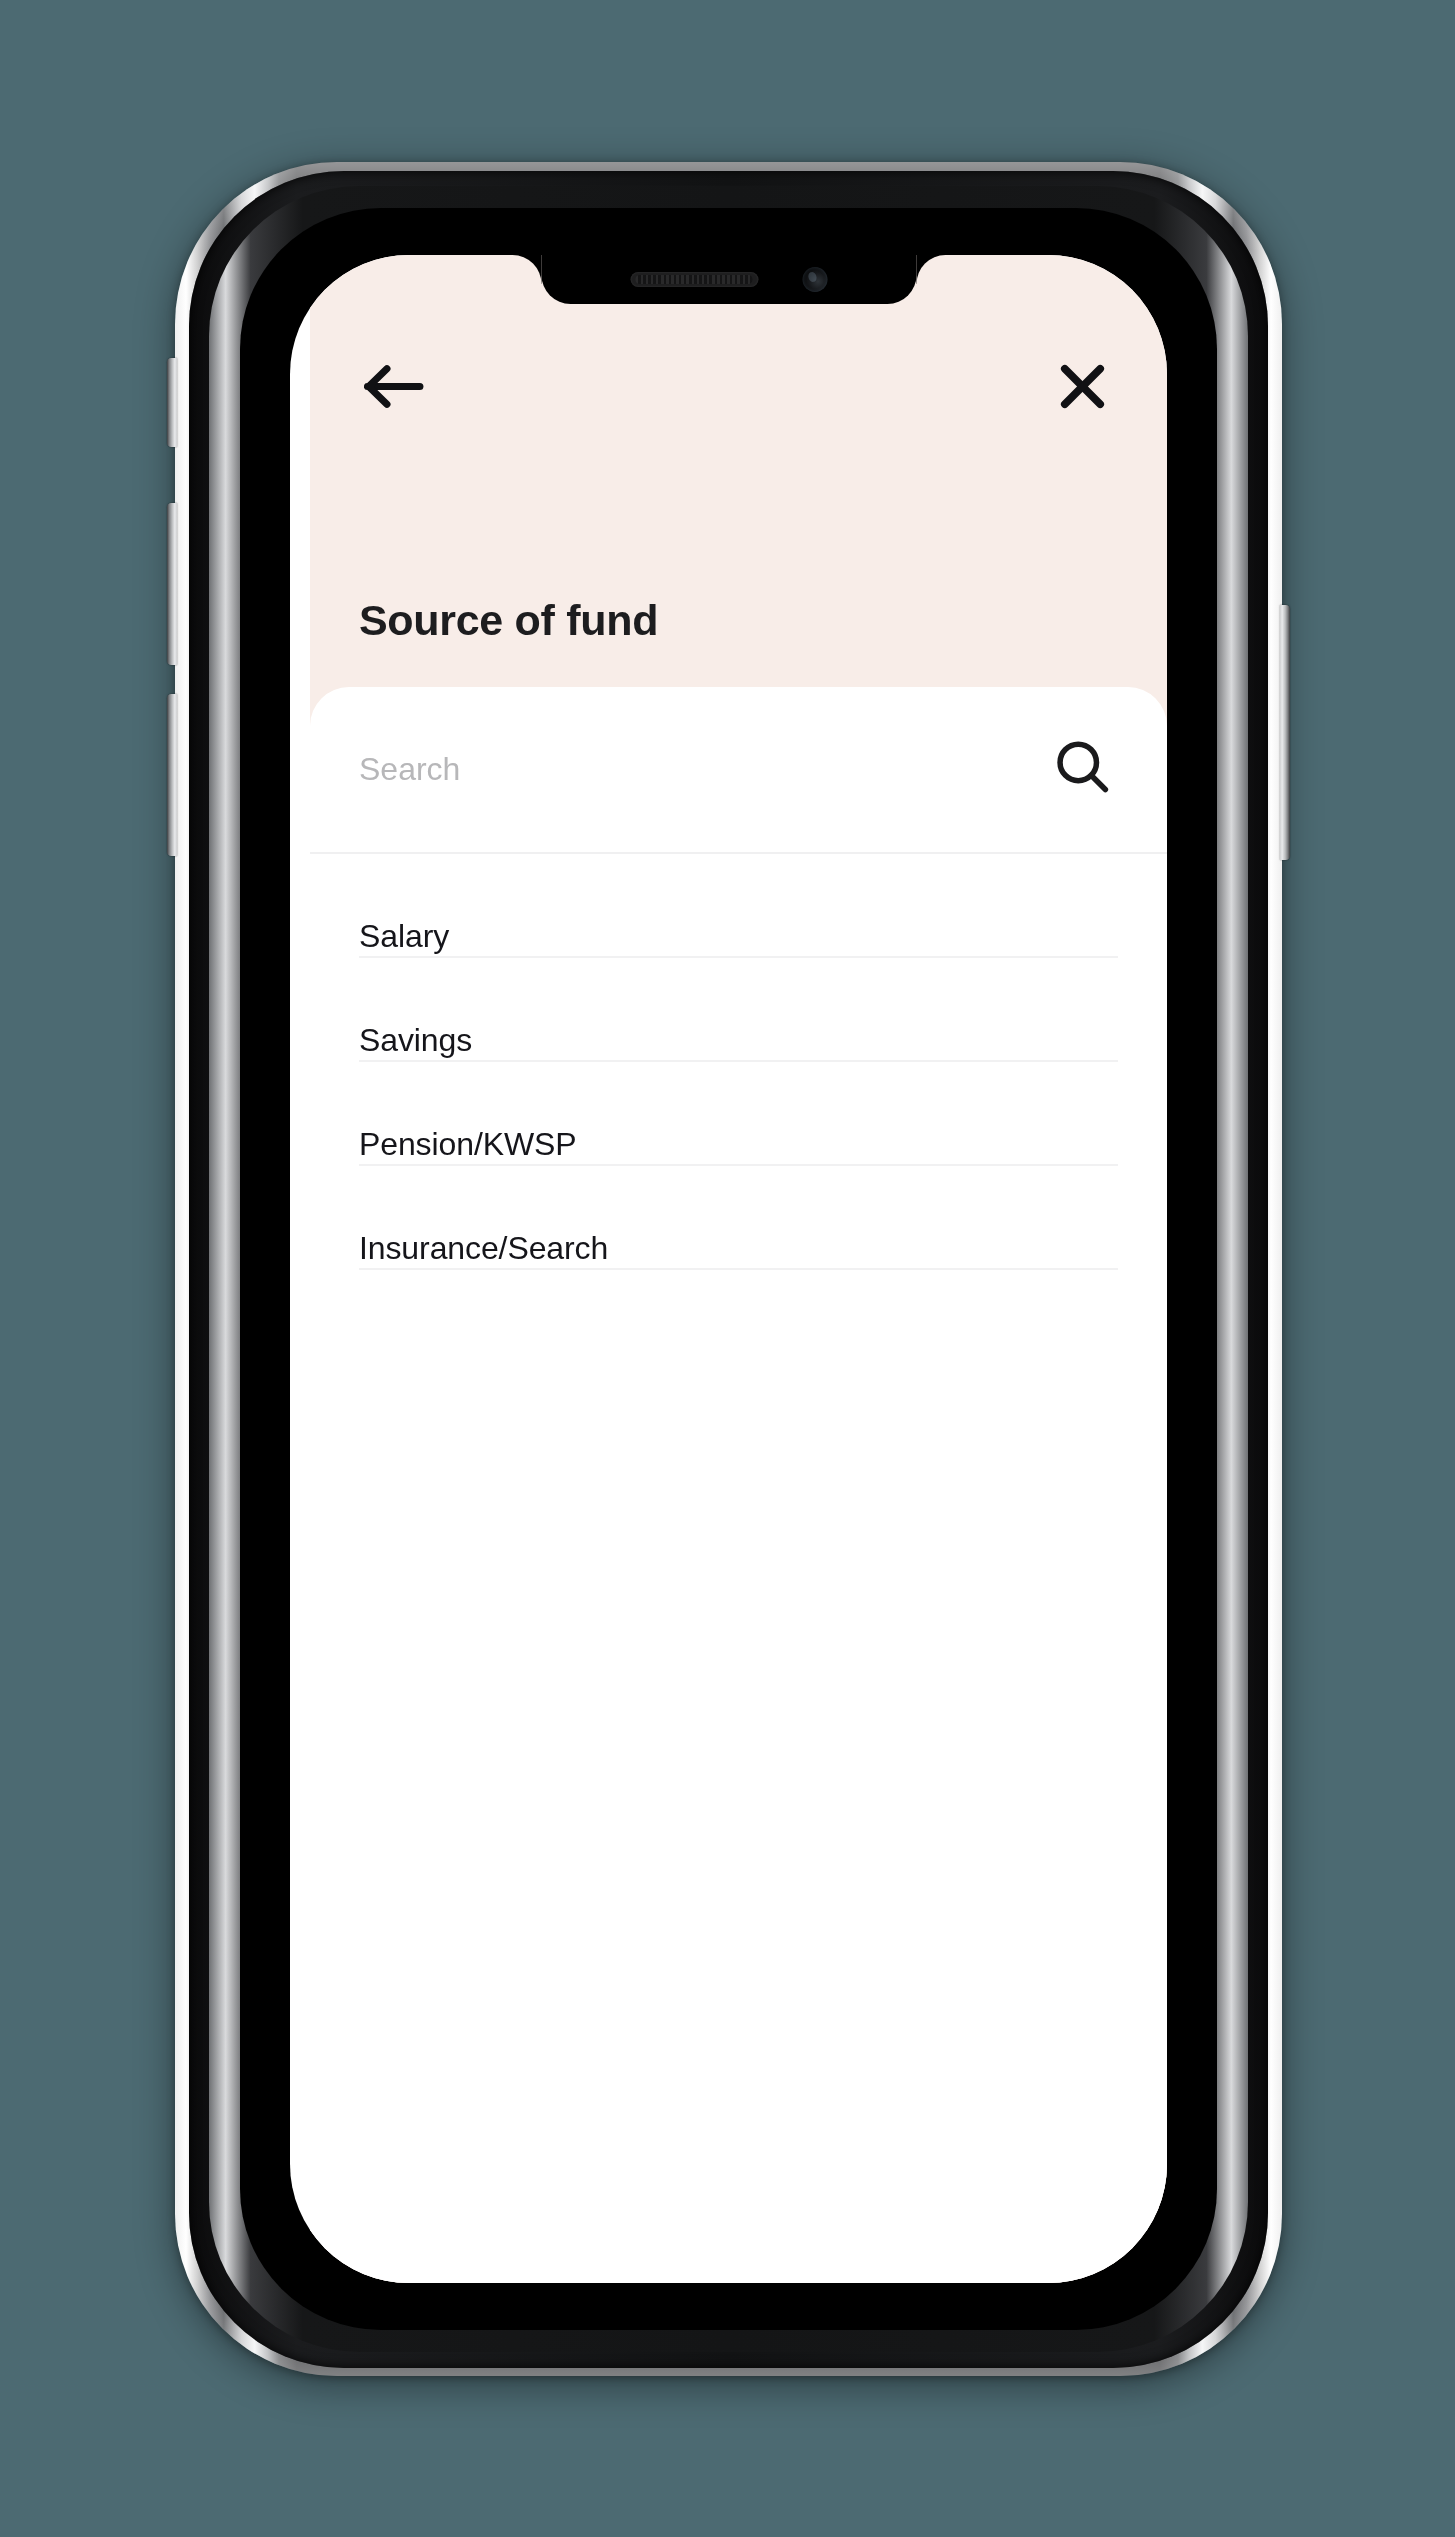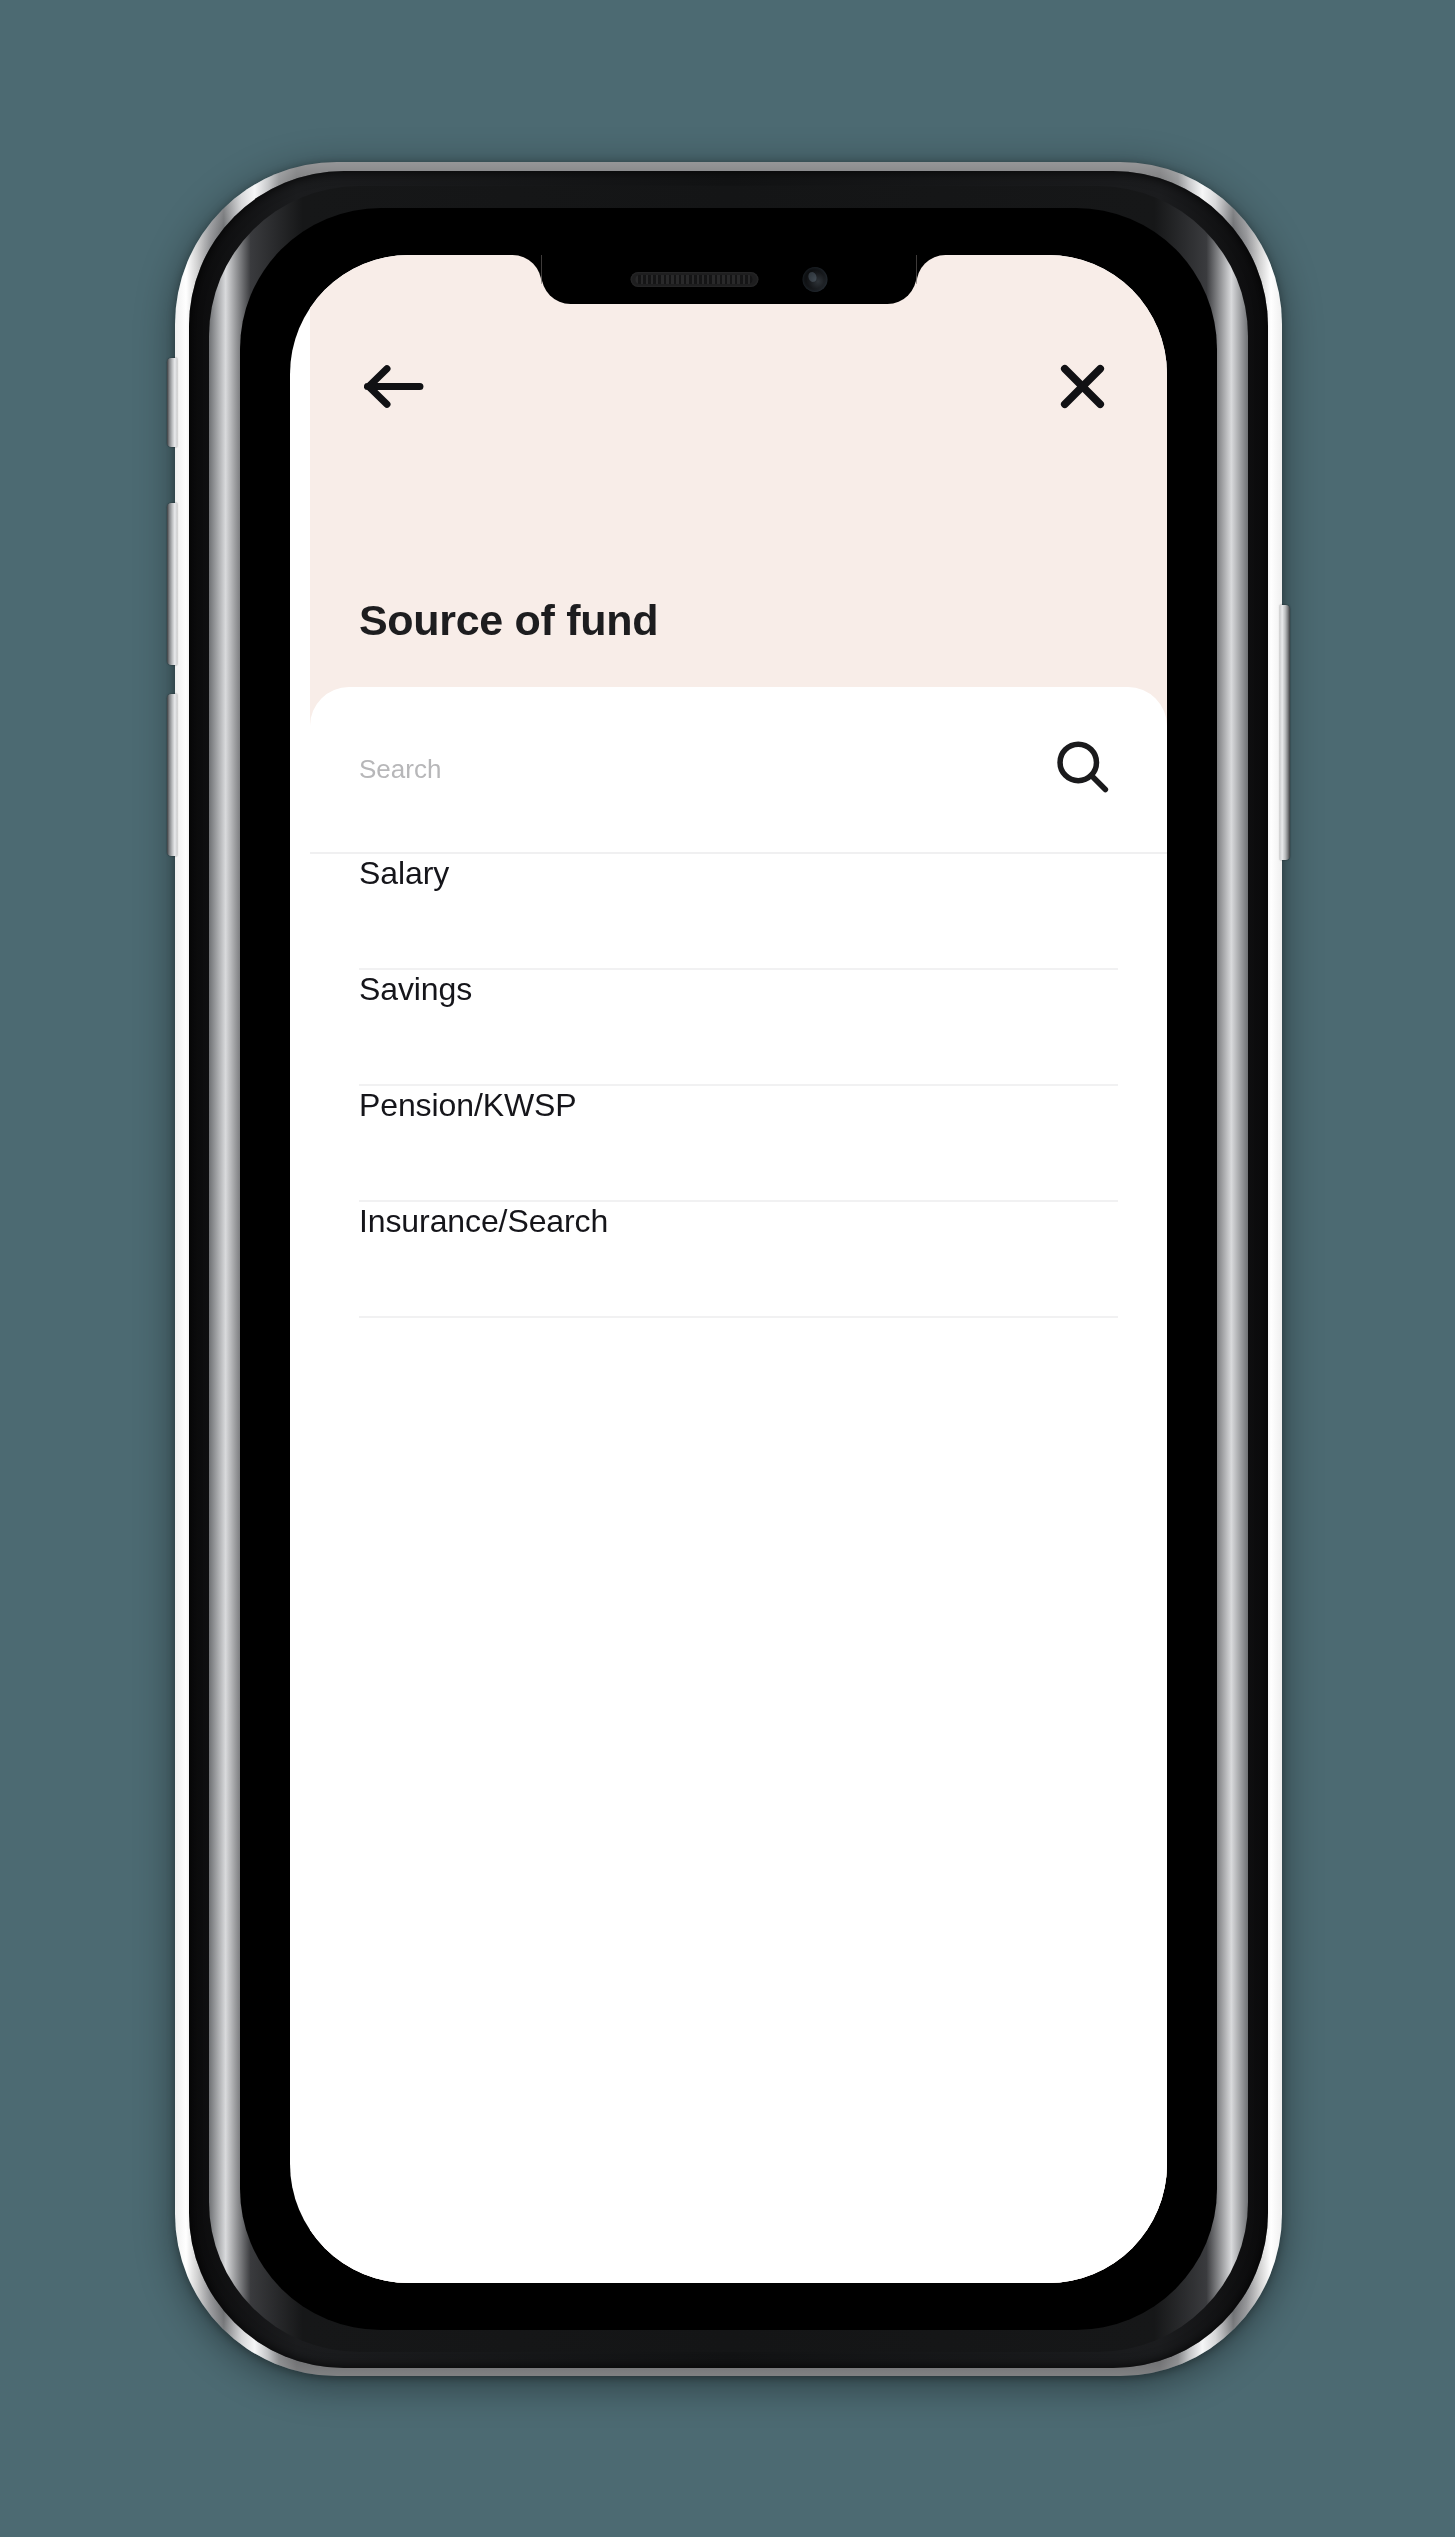--- a/index.html
+++ b/index.html
@@ -258,21 +258,21 @@
     align-items: center;
     padding: 0 48px 0 49px;
     border-bottom: 2.6px solid #f0f0f1;
   }
   #search-input {
     flex: 1 1 auto;
     border: none;
     outline: none;
     background: transparent;
     font-family: "Liberation Sans", sans-serif;
-    font-size: 26px;
+    font-size: 32px;
     color: #c2410c;
     padding: 0;
   }
   #search-input::placeholder { color: #b7b7b9; }
   #search-icon-button {
     flex: 0 0 auto;
     width: 73px;
     height: 73px;
     display: flex;
     align-items: center;
@@ -282,23 +282,23 @@
     cursor: pointer;
   }
 
   
   #options-list {
     flex: 1 1 auto;
     overflow-y: auto;
     padding: 0 49px;
   }
   .option-item {
-    height: 116px;
-    display: flex;
-    align-items: flex-start;
+    height: 104px;
+    display: flex;
+    align-items: flex-end;
     border-bottom: 2.6px solid #f1f1f2;
     cursor: pointer;
   }
   .option-label {
     font-size: 32px;
     color: #15151a;
     line-height: 1.2;
     letter-spacing: -0.1px;
   }
 </style>

